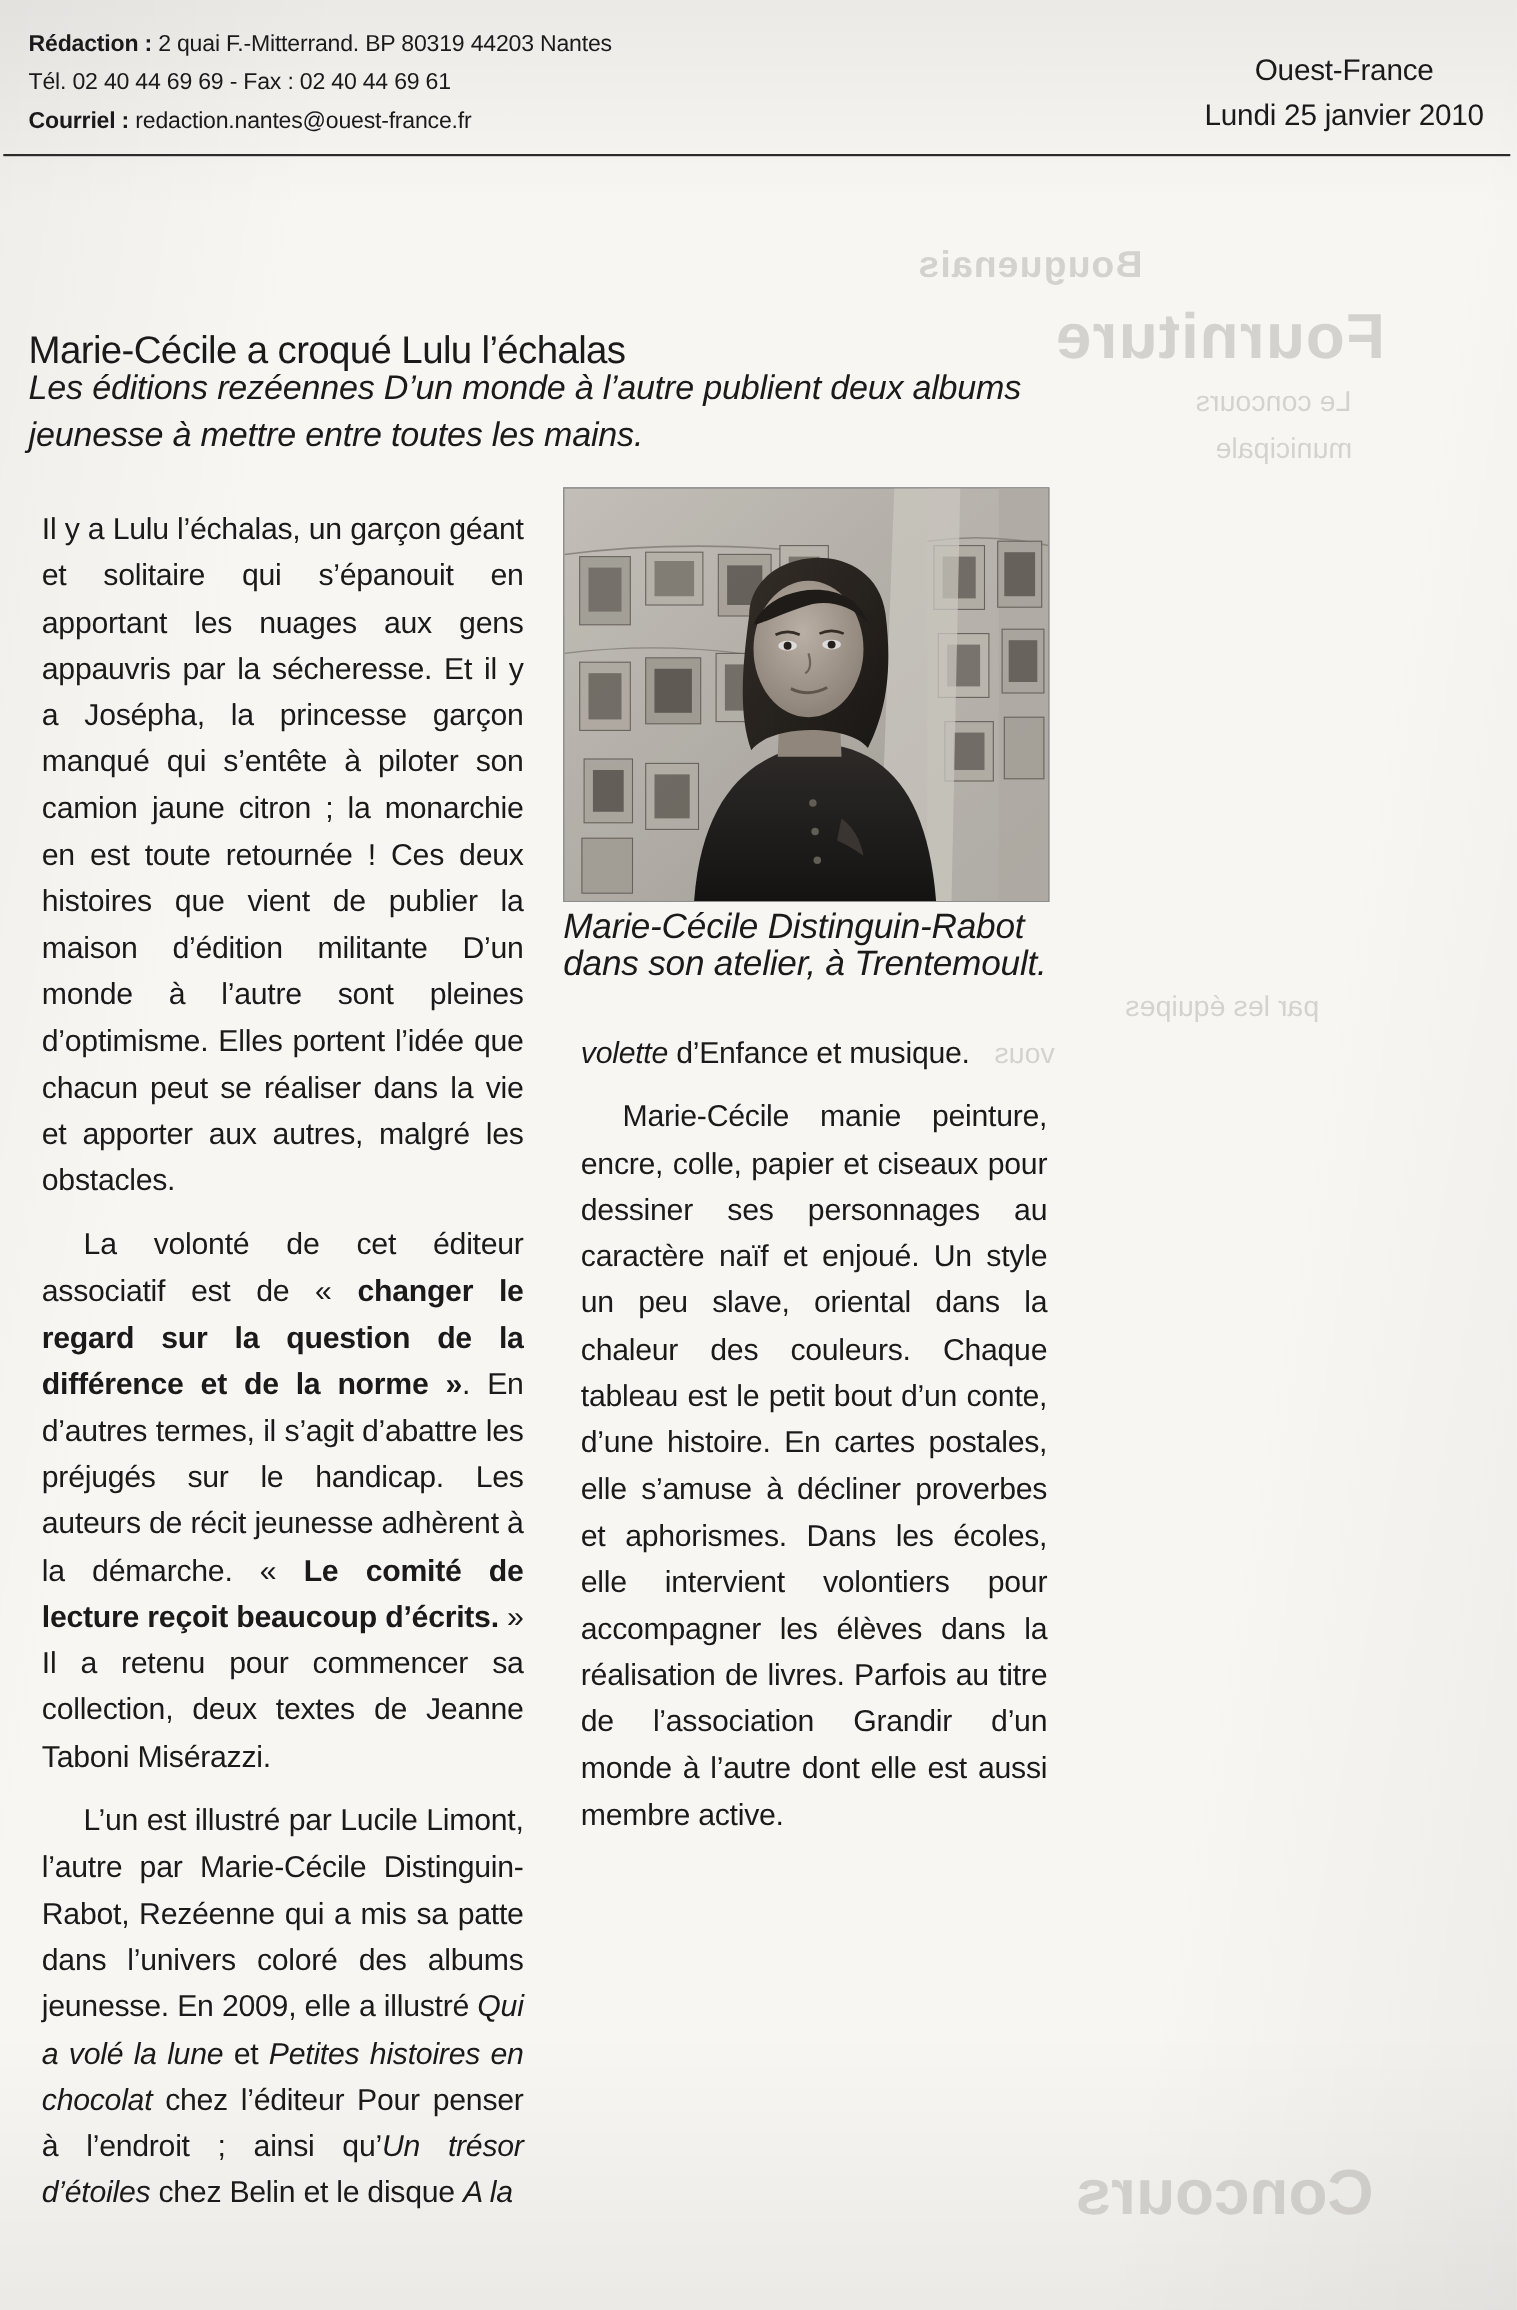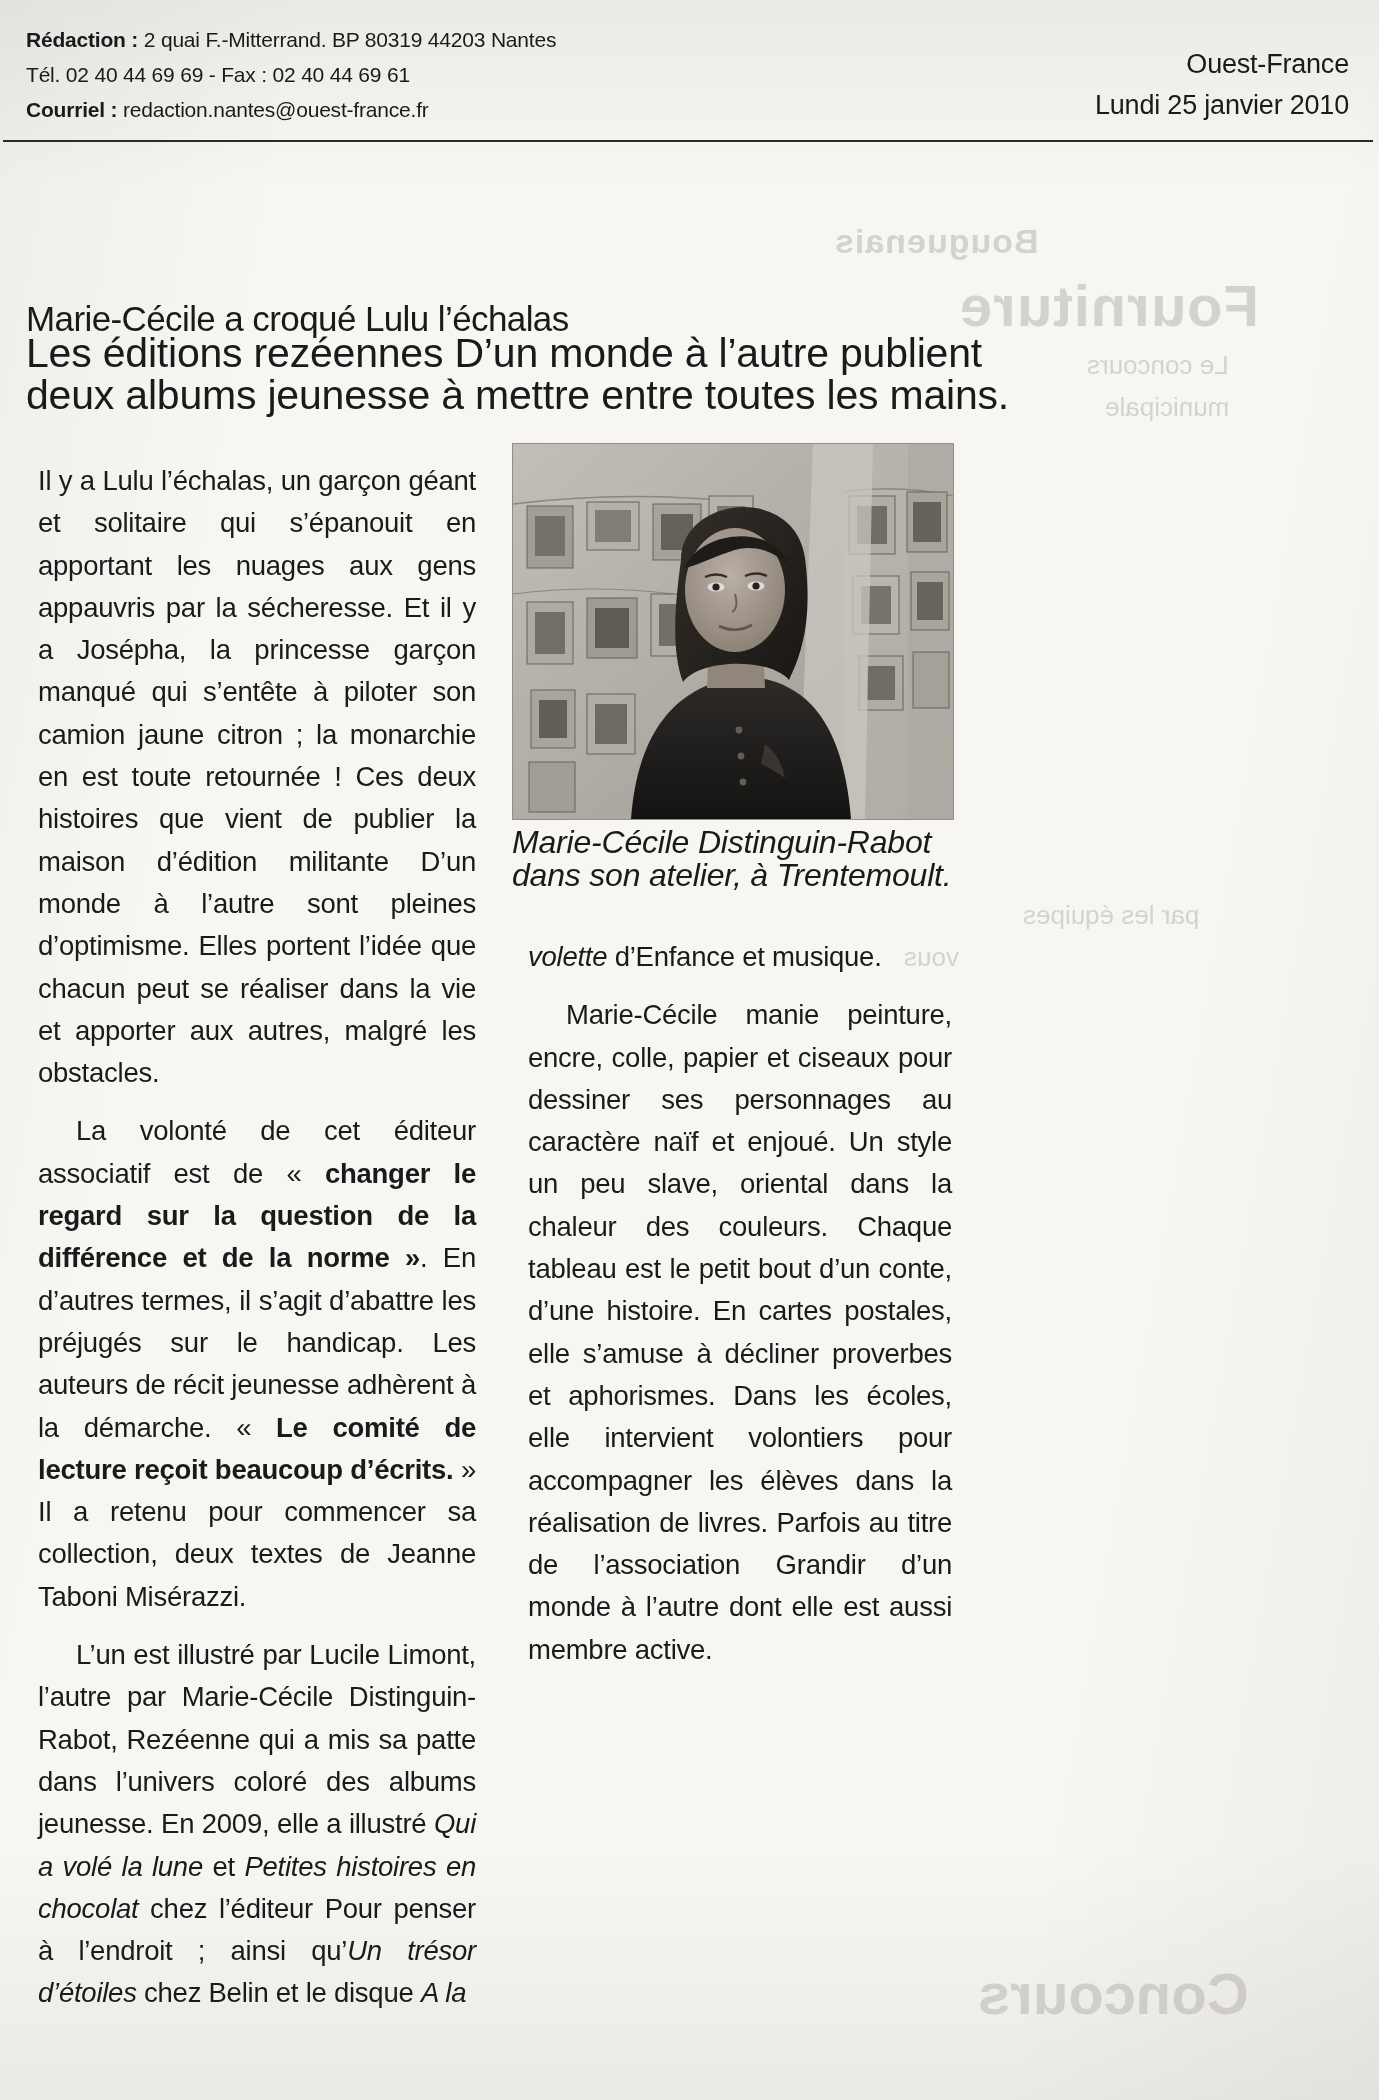--- a/index.html
+++ b/index.html
@@ -46,21 +46,21 @@
     line-height: 35px;
     letter-spacing: -0.2px;
   }
   .masthead-left .lbl {
     font-weight: bold;
   }
   .masthead-right {
     position: absolute;
     right: 0;
     top: 22px;
-    text-align: right;
+    text-align: center;
     font-size: 27px;
     line-height: 41px;
     letter-spacing: -0.2px;
   }
   .rule {
     position: absolute;
     top: 140px;
     left: 3px;
     right: 6px;
     height: 2px;
@@ -95,23 +95,24 @@
     font-size: 35px;
     font-weight: normal;
     letter-spacing: -0.6px;
     line-height: 56px;
   }
   .standfirst {
     position: absolute;
     top: 332px;
     left: 26px;
     width: 1010px;
-    font-size: 41px;
+    font-size: 31px;
     line-height: 42px;
     letter-spacing: -0.2px;
+    font-style: italic;
   }
 
   
   .photo-wrap {
     position: absolute;
     top: 443px;
     left: 512px;
     width: 440px;
     height: 375px;
   }

